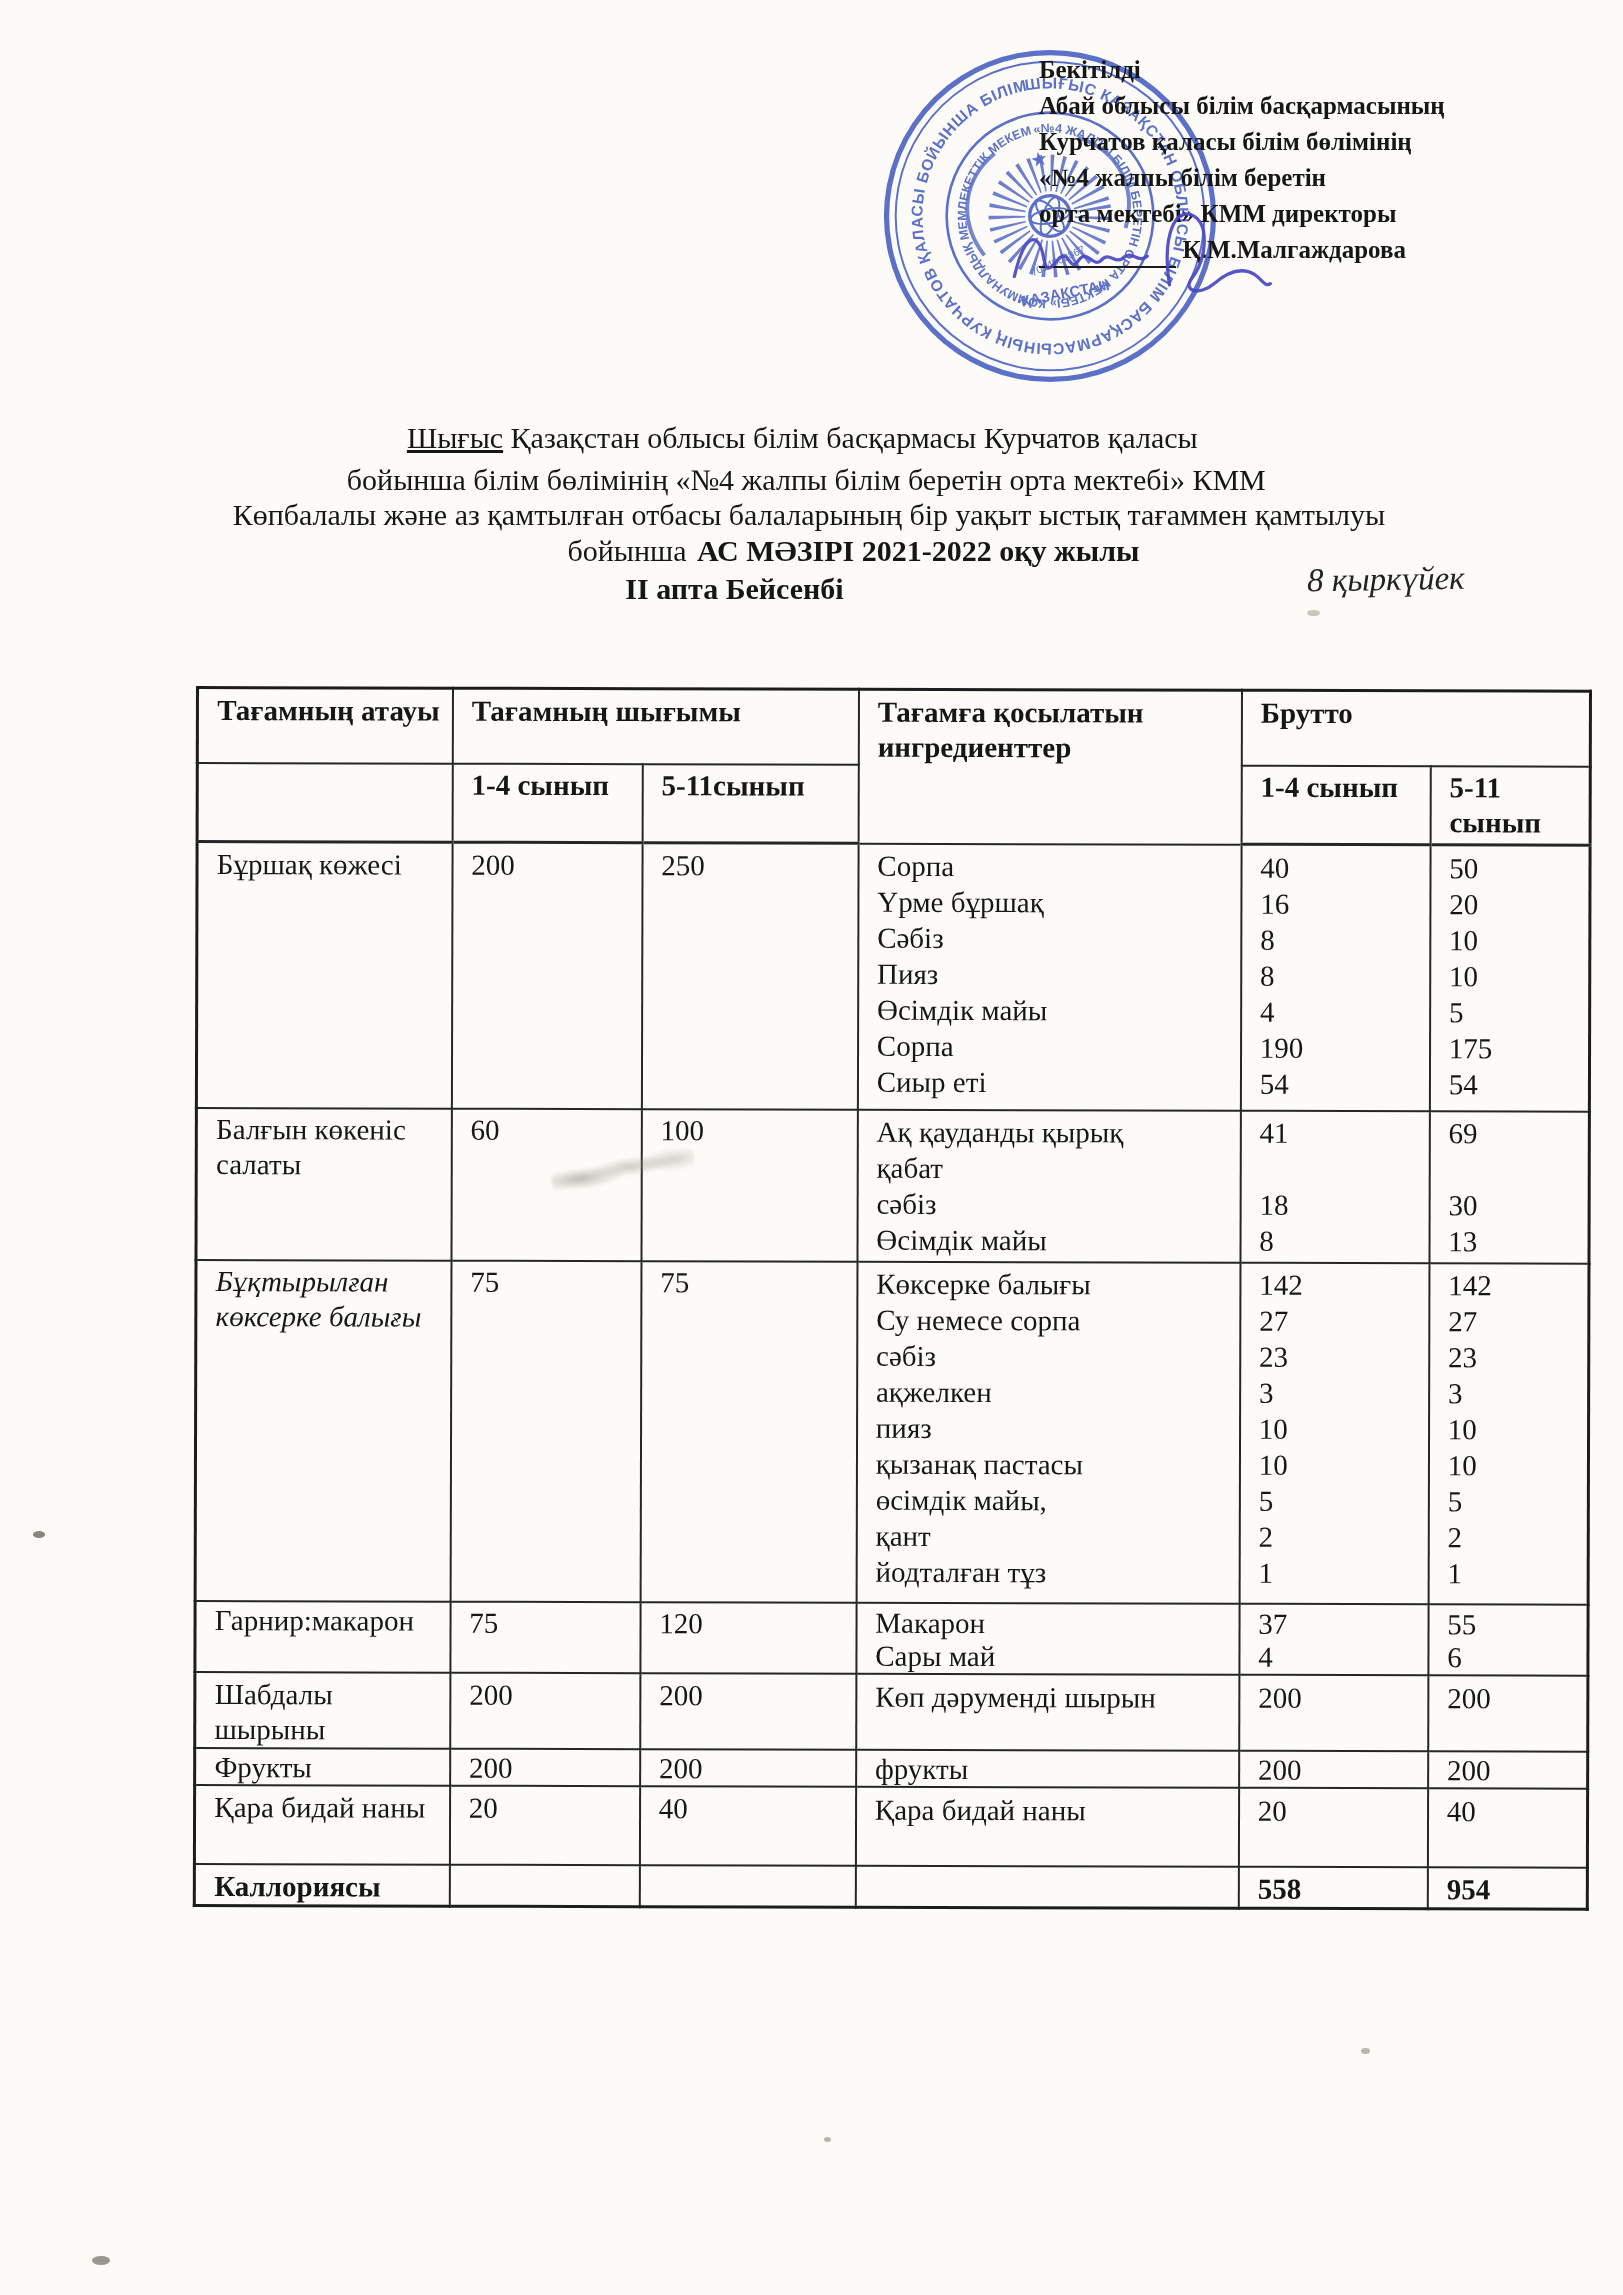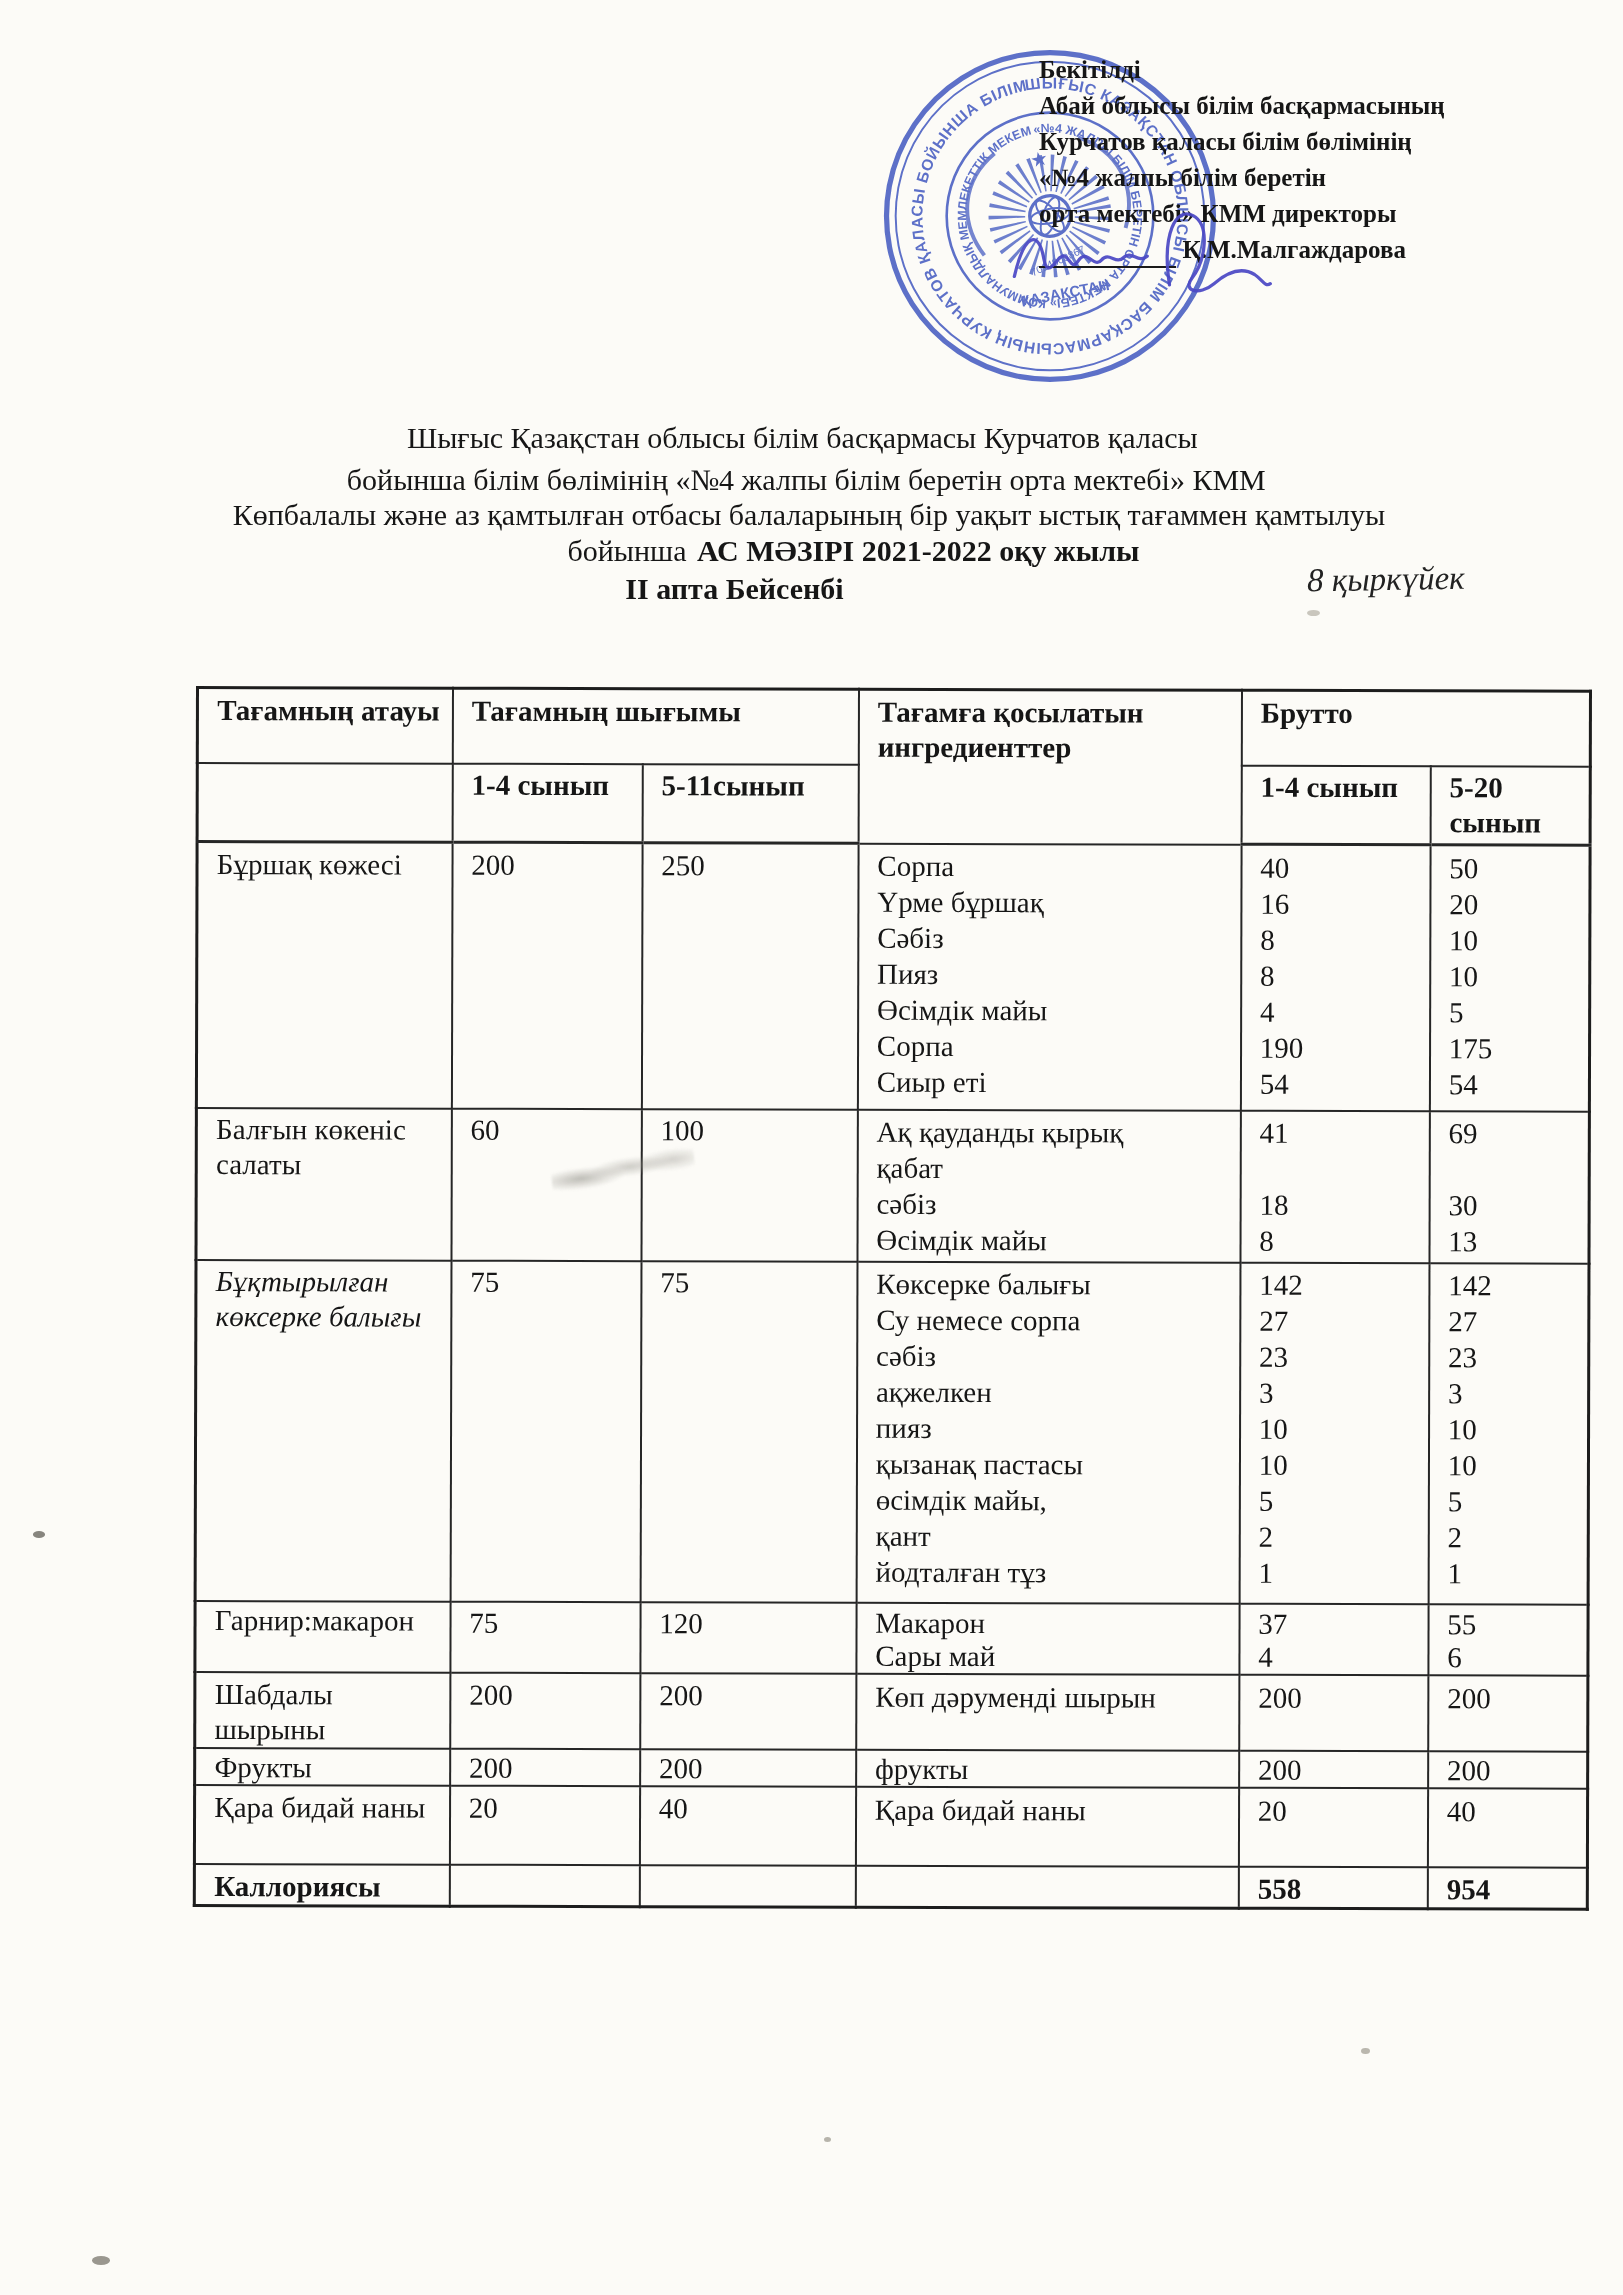--- a/index.html
+++ b/index.html
@@ -34,21 +34,21 @@
   
   .title-line{
     position:absolute;left:0;width:1623px;text-align:center;
     font-size:30px;white-space:nowrap;z-index:2;
   }
   .tl1{top:421px;transform:translateX(-9.2px);}
   .tl2{top:463px;transform:translateX(-5.2px);}
   .tl3{top:498px;transform:translateX(-2.6px);}
   .tl4{top:534px;transform:translateX(42px);}
   .tl5{top:572px;transform:translateX(-77px);font-weight:bold;}
-  .u{}
+  .u{text-decoration:underline;}
   .tl4 b{margin-left:10.5px;}
   .menu-date{
     position:absolute;left:1307px;top:561px;z-index:2;
     font-style:italic;font-size:33px;color:#222;white-space:nowrap;
     transform:rotate(-1deg);
   }
 
   
   .menu-table{
     position:absolute;left:196px;top:686px;z-index:2;
@@ -171,21 +171,21 @@
       <td class="hc hdish">Тағамның атауы</td>
       <td class="hc" colspan="2">Тағамның шығымы</td>
       <td class="hc" rowspan="2">Тағамға қосылатын ингредиенттер</td>
       <td class="hc" colspan="2">Брутто</td>
     </tr>
     <tr class="hr2">
       <td class="hc"></td>
       <td class="hc">1-4 сынып</td>
       <td class="hc">5-11сынып</td>
       <td class="hc">1-4 сынып</td>
-      <td class="hc b511">5-20 сынып</td>
+      <td class="hc b511">5-11 сынып</td>
     </tr>
 
     <tr class="dr0">
       <td class="name">Бұршақ көжесі</td>
       <td>200</td>
       <td>250</td>
       <td class="lines">
             <div class="ln">Сорпа</div>
             <div class="ln">Үрме бұршақ</div>
             <div class="ln">Сәбіз</div>

